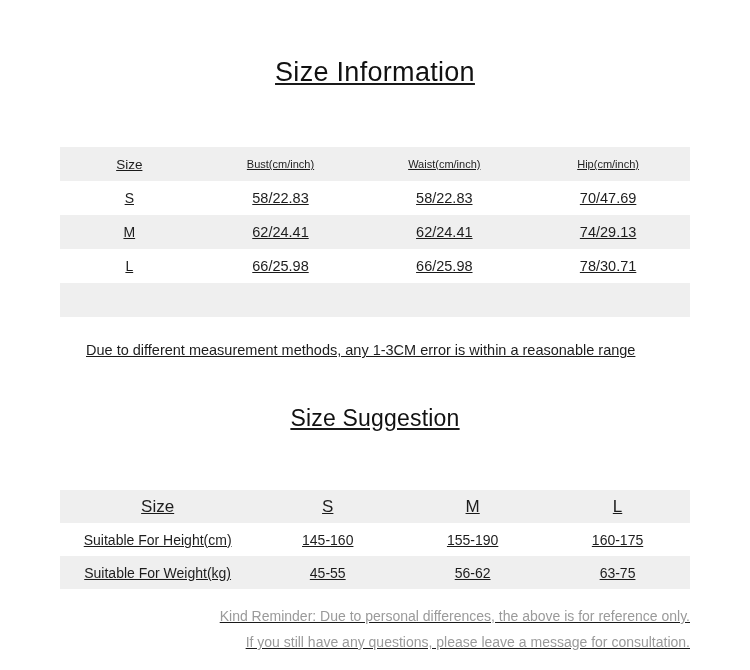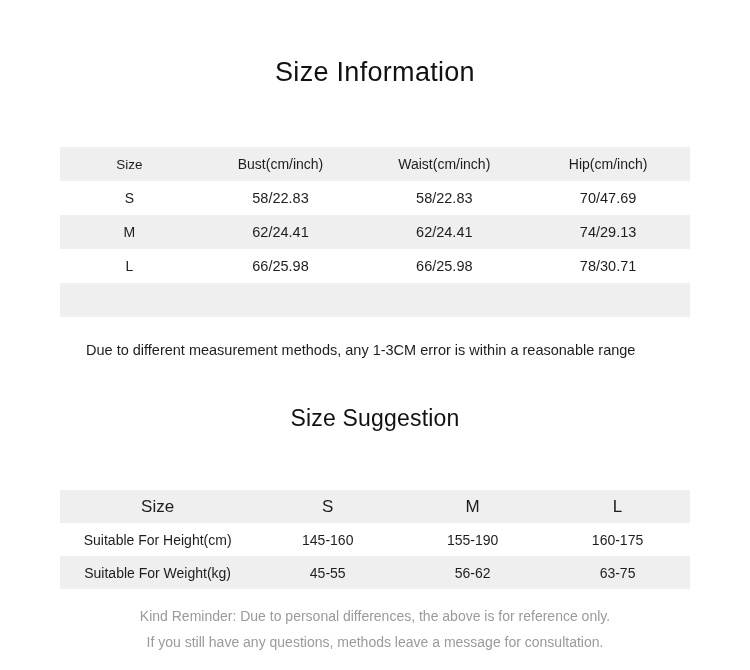--- a/index.html
+++ b/index.html
@@ -12,20 +12,21 @@
     background: #ffffff;
     font-family: "Liberation Sans", sans-serif;
     color: #1a1a1a;
     overflow: hidden;
   }
 
   .page {
     position: relative;
     width: 750px;
     height: 520px;
+    text-decoration: underline;
   }
 
   
   .title-main {
     text-align: center;
     font-size: 27px;
     font-weight: 400;
     color: #111111;
     letter-spacing: 0.3px;
     margin: 0;
@@ -60,21 +61,21 @@
     font-weight: 400;
     font-size: 14.5px;
     color: #1d1d1d;
     text-align: center;
     height: 34px;
     padding: 0;
   }
 
   table.size-table thead th {
     background: #efefef;
-    font-size: 14px;
+    font-size: 11px;
   }
 
   table.size-table tbody tr:nth-child(odd) {
     background: #ffffff;
   }
   table.size-table tbody tr:nth-child(even) {
     background: #efefef;
   }
 
   table.size-table .col-size {
@@ -150,20 +151,21 @@
   .footer-note {
     width: 630px;
     margin: 0 auto;
     padding-top: 14px;
     text-align: center;
   }
   .footer-line {
     font-size: 14px;
     color: #9a9a9a;
     line-height: 26px;
+    text-align: right;
   }
 </style>
 </head>
 <body>
 
 <div class="page">
 
   <h1 class="title-main">Size Information</h1>
 
   <div class="size-table-wrap">
@@ -233,16 +235,16 @@
           <td>45-55</td>
           <td>56-62</td>
           <td>63-75</td>
         </tr>
       </tbody>
     </table>
   </div>
 
   <div class="footer-note">
     <div class="footer-line">Kind Reminder: Due to personal differences, the above is for reference only.</div>
-    <div class="footer-line">If you still have any questions, methods leave a message for consultation.</div>
+    <div class="footer-line">If you still have any questions, please leave a message for consultation.</div>
   </div>
 
 </div>
 
 </body></html>

